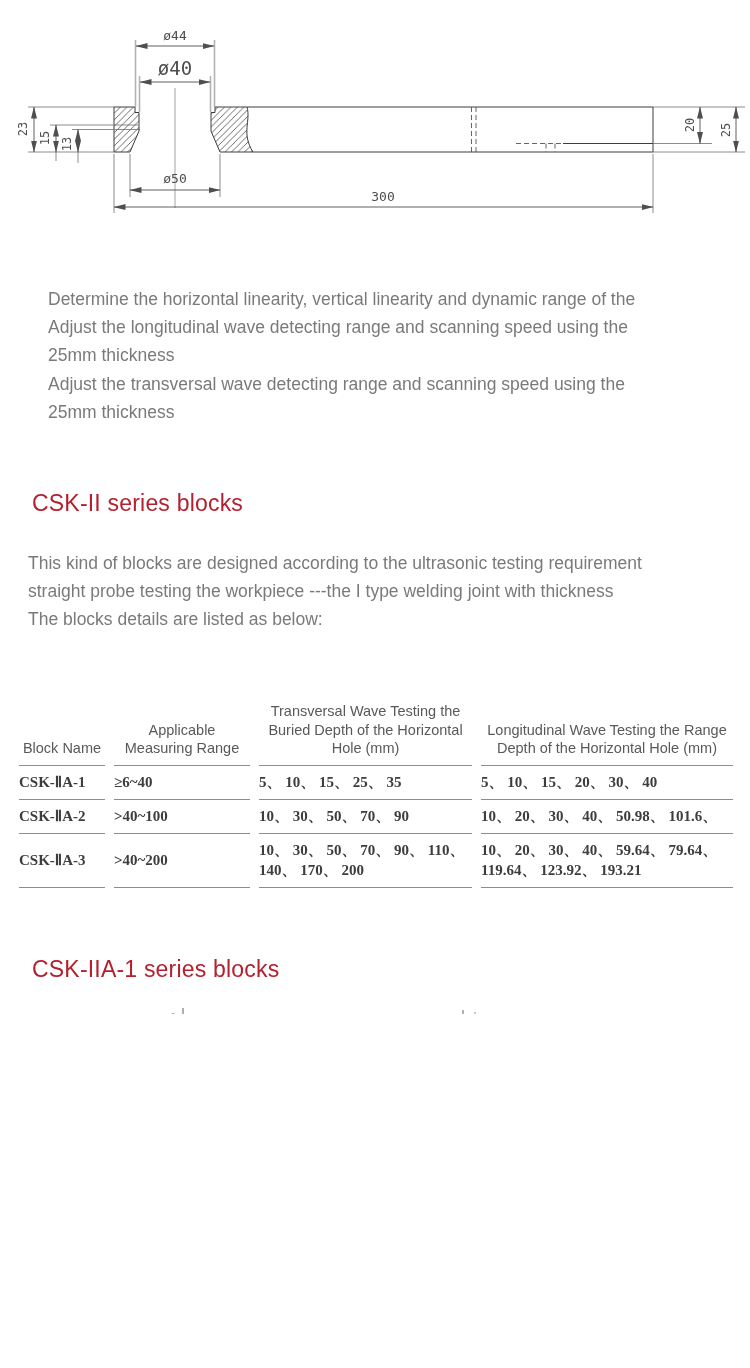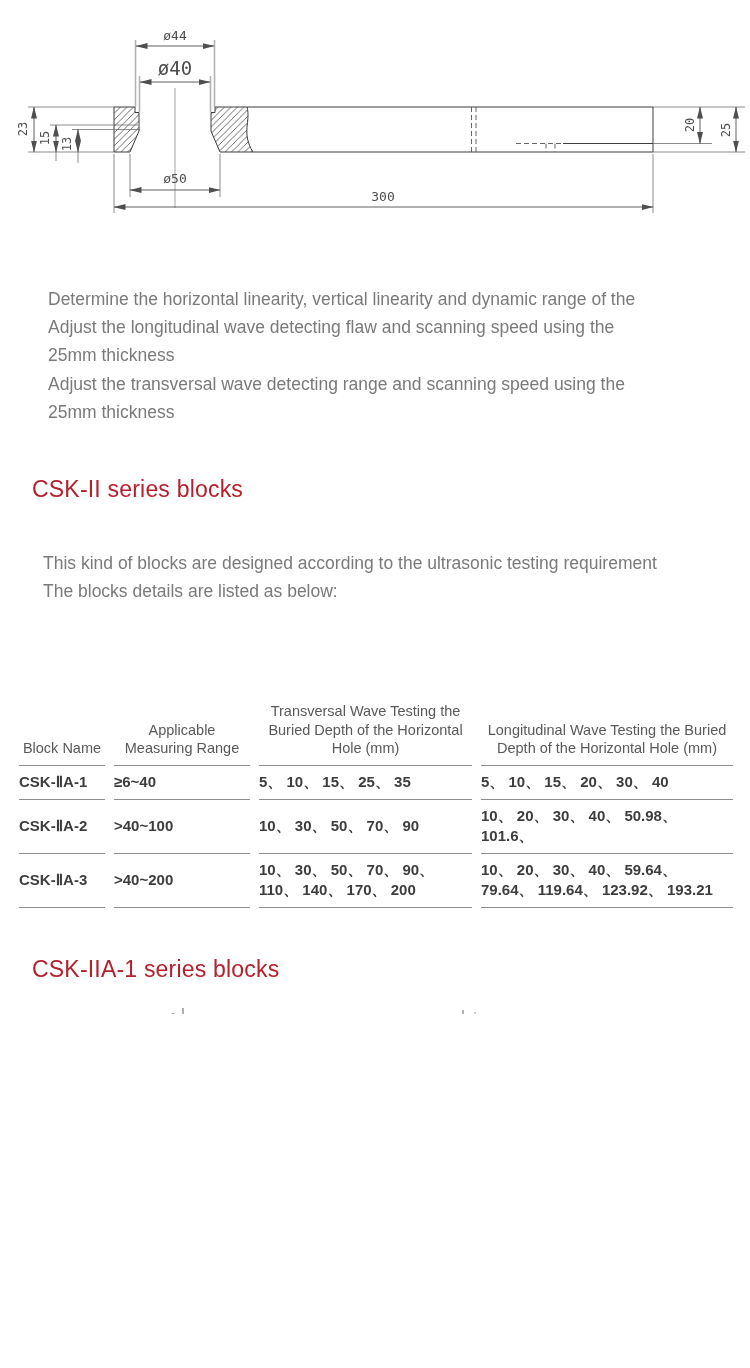--- a/index.html
+++ b/index.html
@@ -20,33 +20,33 @@
   .dd  {stroke:#777;stroke-width:.8;fill:none;stroke-dasharray:11 3 2.5 3;}
   text.dt{fill:#4d4d4d;font-family:"DejaVu Sans Mono","DejaVu Sans",monospace;
           font-size:13px;text-anchor:middle;}
   text.big{font-size:19px;}
   text.sm{font-size:12px;}
 
   
   .para{position:absolute;z-index:2;color:#7a7a7a;font-size:17.5px;}
   .para .tline{line-height:28.2px;white-space:nowrap;}
   #intro{top:265px;left:48px;margin-top:20px;}
-  #desc{top:549px;left:43px;}
+  #desc{top:549px;left:28px;}
   h2.rhead{position:absolute;z-index:2;margin:0;font-size:23px;font-weight:400;
            color:#b4202e;letter-spacing:.2px;}
-  #head1{top:476px;left:32px;}
+  #head1{top:490px;left:32px;}
   #head2{top:956px;left:32px;text-align:center;}
 
   
   #blocktable{position:absolute;z-index:2;top:702px;left:10px;
               border-collapse:separate;border-spacing:9px 0;}
   #blocktable th{vertical-align:bottom;text-align:center;font-weight:400;color:#595959;
                  font-size:14.5px;line-height:18.5px;border-bottom:1px solid #8d8d8d;
                  padding:0 0 7px 0;}
-  #blocktable td{font-family:Liberation Sans, sans-serif;color:#3d3d3d;
+  #blocktable td{font-family:Liberation Serif, serif;color:#3d3d3d;
                  font-weight:700;font-size:15px;line-height:20px;
                  border-bottom:1px solid #8d8d8d;padding:6px 0 7px 0;vertical-align:middle;}
 </style>
 </head>
 <body>
 
 <div id="page">
 
   <svg id="cad" width="750" height="1368" viewBox="0 0 750 1368">
     <defs>
@@ -157,46 +157,47 @@
       <text class="dt sm" x="138" y="1297">30</text>
 
       <path class="ext" d="M464,1279 L464,1310 M516,1279 L516,1310"></path>
       <line class="dim dima" x1="464" y1="1303" x2="516" y2="1303"></line>
       <text class="dt sm" x="490" y="1297">40</text>
     </g>
   </svg>
 
   <div id="intro" class="para">
     <div class="tline">Determine the horizontal linearity, vertical linearity and dynamic range of the</div>
-    <div class="tline">Adjust the longitudinal wave detecting flaw and scanning speed using the</div>
+    <div class="tline">Adjust the longitudinal wave detecting range and scanning speed using the</div>
     <div class="tline">25mm thickness</div>
     <div class="tline">Adjust the transversal wave detecting range and scanning speed using the</div>
     <div class="tline">25mm thickness</div>
   </div>
 
   <h2 id="head1" class="rhead">CSK-II series blocks</h2>
 
   <div id="desc" class="para">
     <div class="tline">This kind of blocks are designed according to the ultrasonic testing requirement</div>
+    <div class="tline">straight probe testing the workpiece ---the I type welding joint with thickness</div>
     <div class="tline">The blocks details are listed as below:</div>
   </div>
 
   <table id="blocktable">
     <colgroup>
       <col style="width:86px">
         <col style="width:136px">
         <col style="width:213px">
         <col style="width:252px">
     </colgroup>
     <thead>
       <tr>
         <th>Block Name</th>
         <th>Applicable Measuring Range</th>
         <th>Transversal Wave Testing the Buried Depth of the Horizontal Hole (mm)</th>
-        <th>Longitudinal Wave Testing the Buried Depth of the Horizontal Hole (mm)</th>
+        <th>Longitudinal Wave Testing the Range Depth of the Horizontal Hole (mm)</th>
       </tr>
     </thead>
     <tbody>
       <tr>
         <td>CSK-ⅡA-1</td>
         <td>≥6~40</td>
         <td>5、 10、 15、 25、 35</td>
         <td>5、 10、 15、 20、 30、 40</td>
       </tr>
       <tr>

